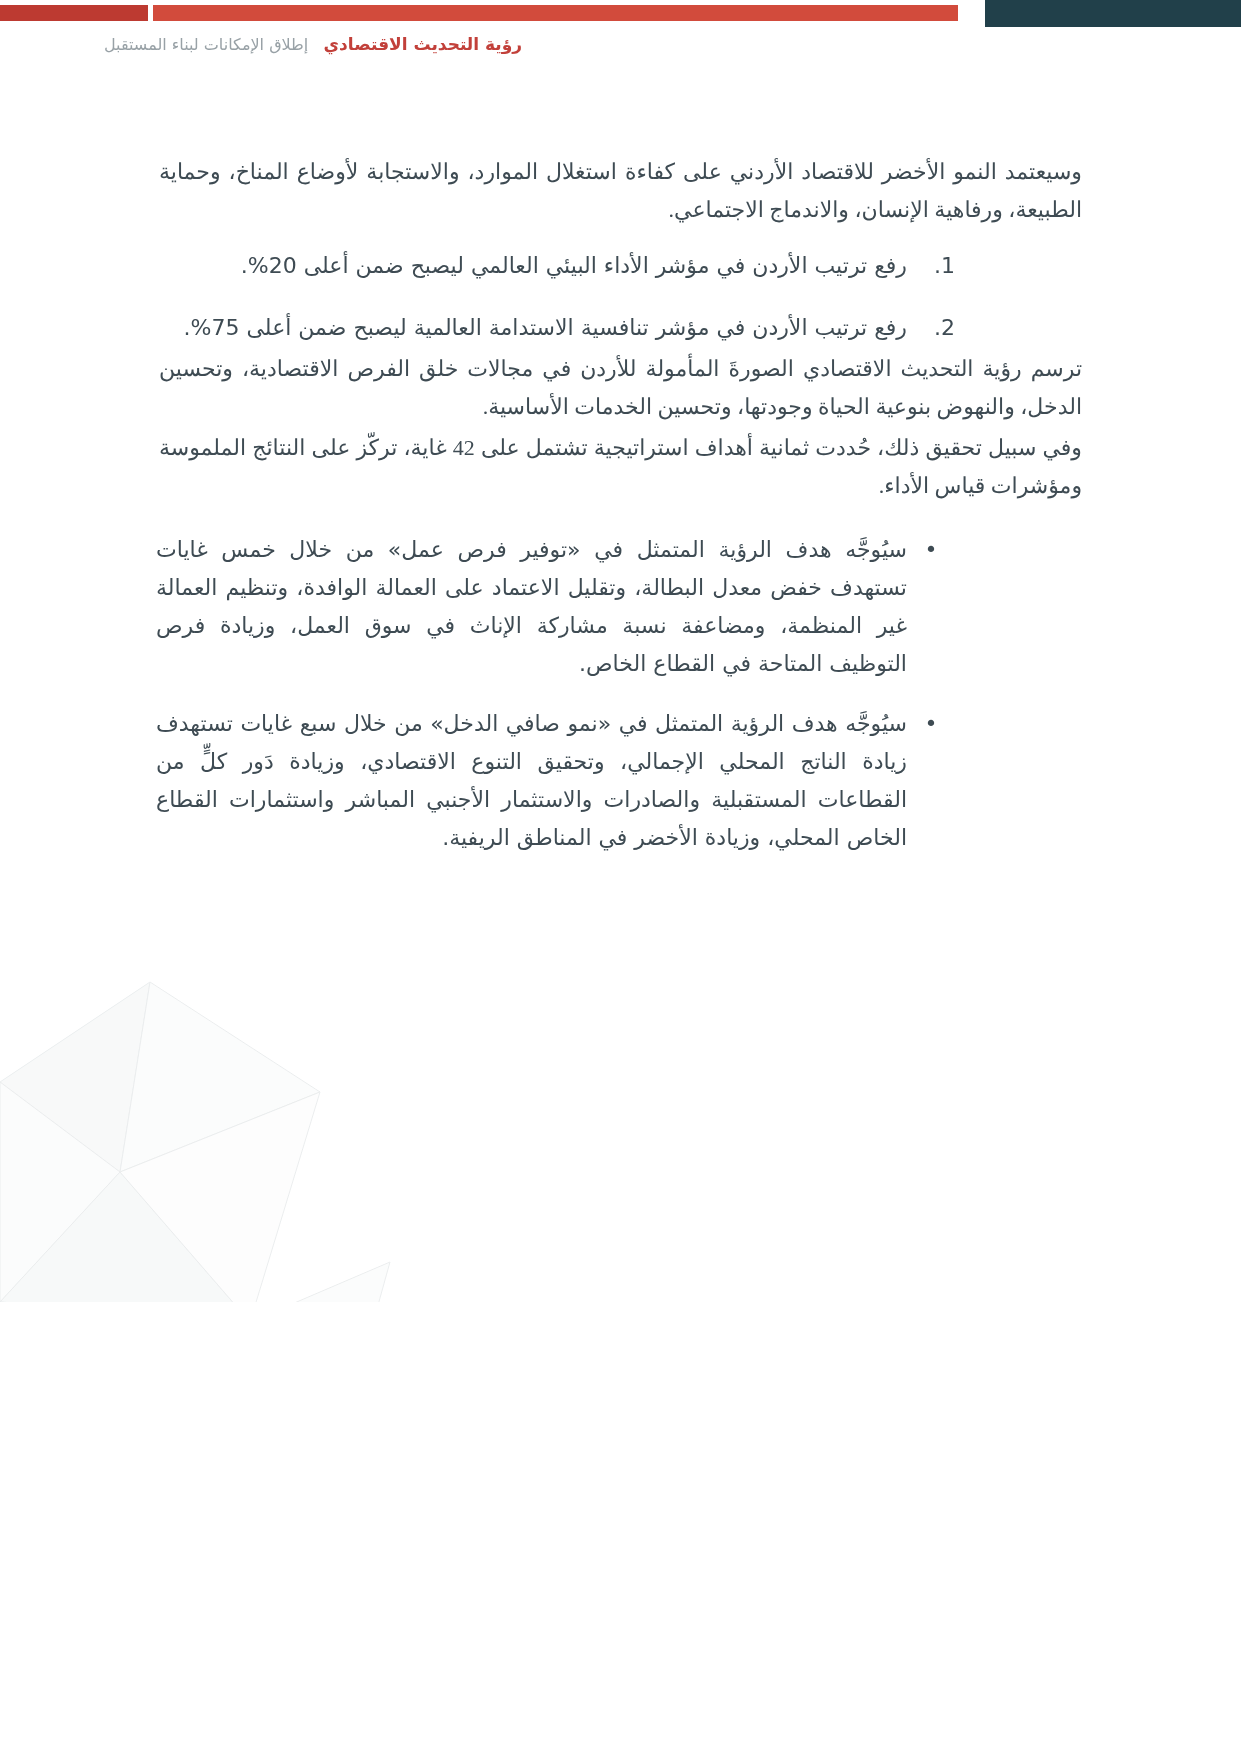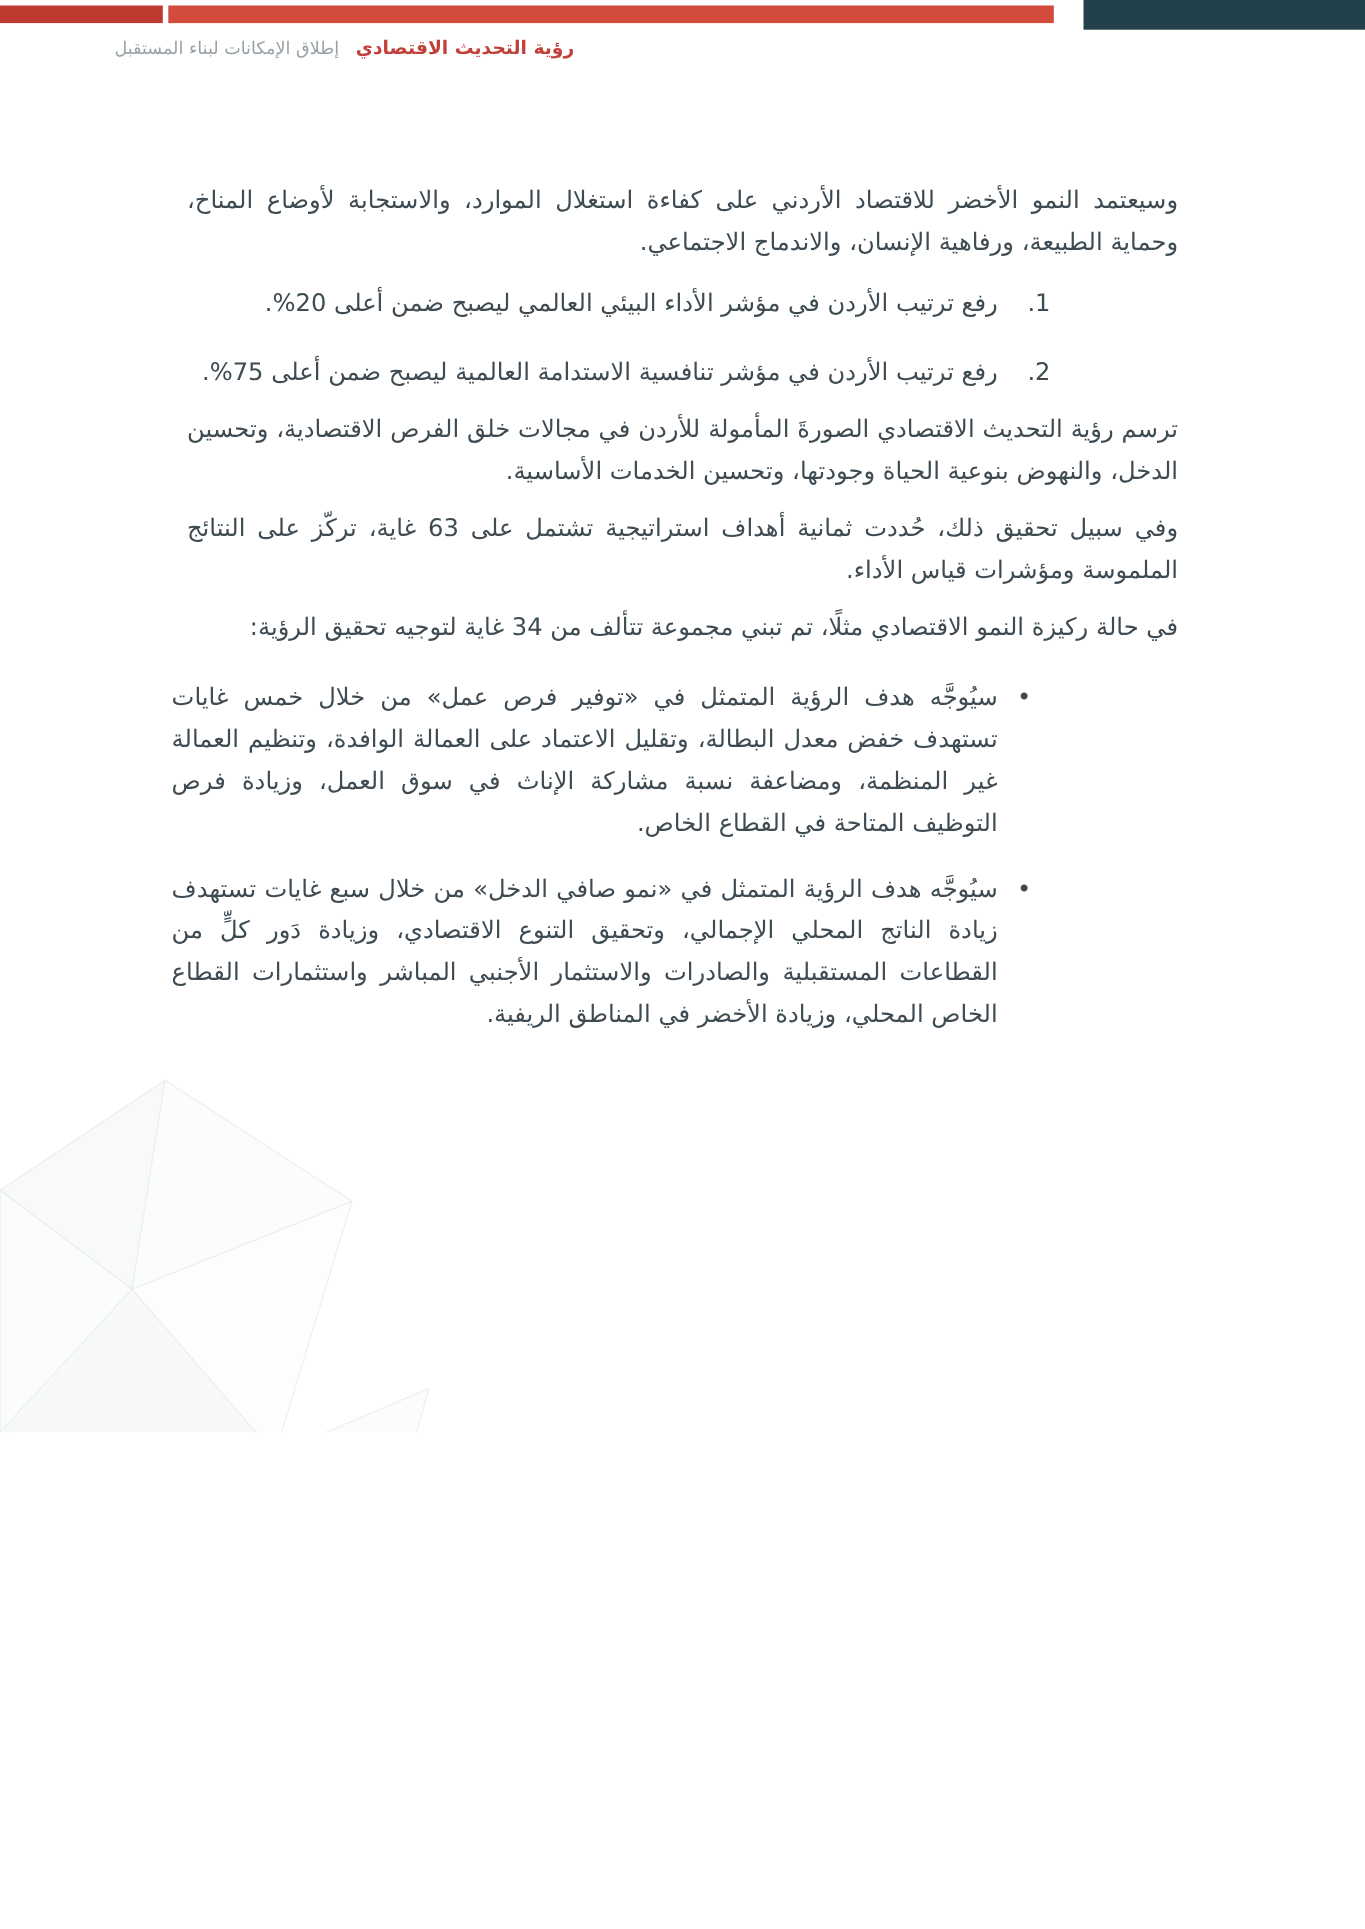--- a/index.html
+++ b/index.html
@@ -27,21 +27,21 @@
   .brand   { color: #c2403a; font-weight: bold; font-size: 17px; margin-left: 10px; }
   .tagline { color: #98a1a6; font-size: 16px; }
 
   
   .content {
     position: absolute; left: 156px; top: 150px; width: 929px;
     direction: rtl;
     color: #3e4b53;
     font-size: 22px; line-height: 38px;
   }
-  .content p { margin: 14px; text-align: justify; text-align-last: right; }
+  .content p { margin: 3px; text-align: justify; text-align-last: right; font-family: Liberation Serif, serif; }
   .p1 { margin-top: 14px; }
   .p2 { margin-top: 34px; }
   .p3 { margin-top: 26px; }
   .p4 { margin-top: 24px; }
   .p5 { margin-top: 28px; }
 
   .num-item, .bullet-item { display: flex; margin-right: 130px; }
   .goal-1 { margin-top: 18px; }
   .goal-2 { margin-top: 24px; }
   .b1 { margin-top: 26px; }
@@ -94,23 +94,22 @@
       </div>
       <div class="num-item goal-2">
         <span class="num-marker">2.</span>
         <span class="li-text">رفع ترتيب الأردن في مؤشر تنافسية الاستدامة العالمية ليصبح ضمن أعلى 75%.</span>
       </div>
     </div>
 
 
     <p class="p3">ترسم رؤية التحديث الاقتصادي الصورةَ المأمولة للأردن في مجالات خلق الفرص الاقتصادية، وتحسين الدخل، والنهوض بنوعية الحياة وجودتها، وتحسين الخدمات الأساسية.</p>
 
-    <p class="p4">وفي سبيل تحقيق ذلك، حُددت ثمانية أهداف استراتيجية تشتمل على 63 غاية، تركّز على النتائج الملموسة ومؤشرات قياس الأداء.</p>
+    <p class="p4">وفي سبيل تحقيق ذلك، حُددت ثمانية أهداف استراتيجية تشتمل على 42 غاية، تركّز على النتائج الملموسة ومؤشرات قياس الأداء.</p>
 
-    <p class="p5">في حالة ركيزة النمو الاقتصادي مثلًا، تم تبني مجموعة تتألف من 34 غاية لتوجيه تحقيق الرؤية:</p>
 
     <div class="bullet-list">
       <div class="bullet-item b1">
         <span class="bullet-marker">•</span>
         <span class="li-text">سيُوجَّه هدف الرؤية المتمثل في «توفير فرص عمل» من خلال خمس غايات تستهدف خفض معدل البطالة، وتقليل الاعتماد على العمالة الوافدة، وتنظيم العمالة غير المنظمة، ومضاعفة نسبة مشاركة الإناث في سوق العمل، وزيادة فرص التوظيف المتاحة في القطاع الخاص.</span>
       </div>
       <div class="bullet-item b2">
         <span class="bullet-marker">•</span>
         <span class="li-text">سيُوجَّه هدف الرؤية المتمثل في «نمو صافي الدخل» من خلال سبع غايات تستهدف زيادة الناتج المحلي الإجمالي، وتحقيق التنوع الاقتصادي، وزيادة دَور كلٍّ من القطاعات المستقبلية والصادرات والاستثمار الأجنبي المباشر واستثمارات القطاع الخاص المحلي، وزيادة الأخضر في المناطق الريفية.</span>
       </div>

